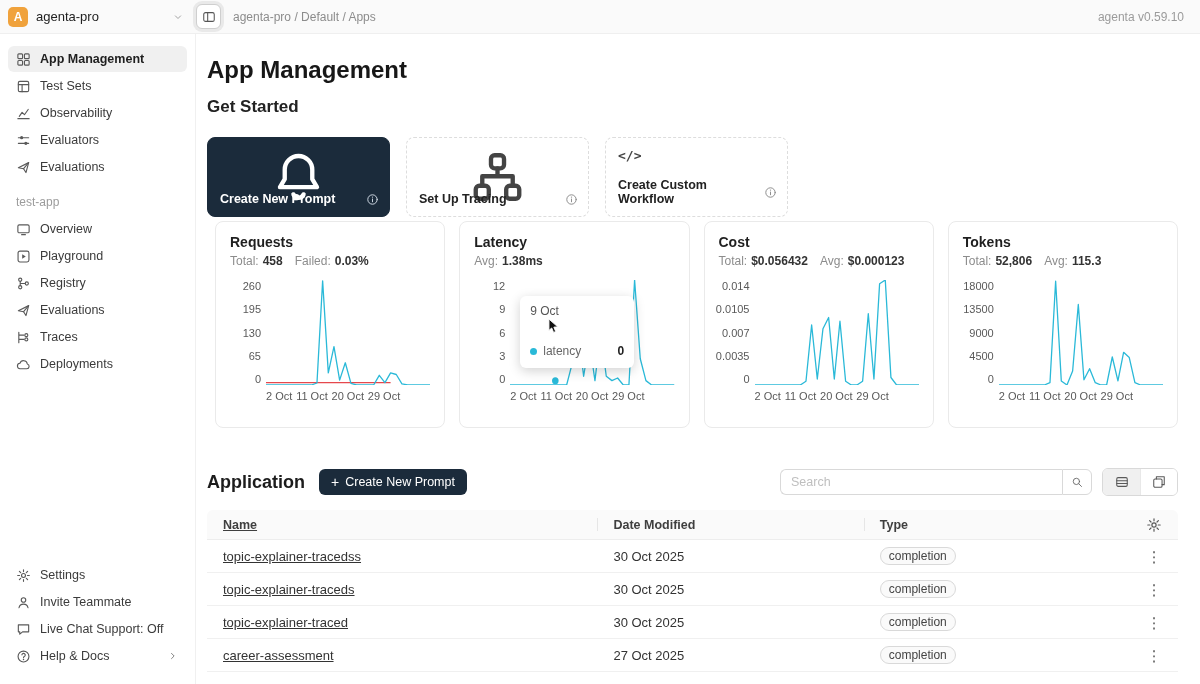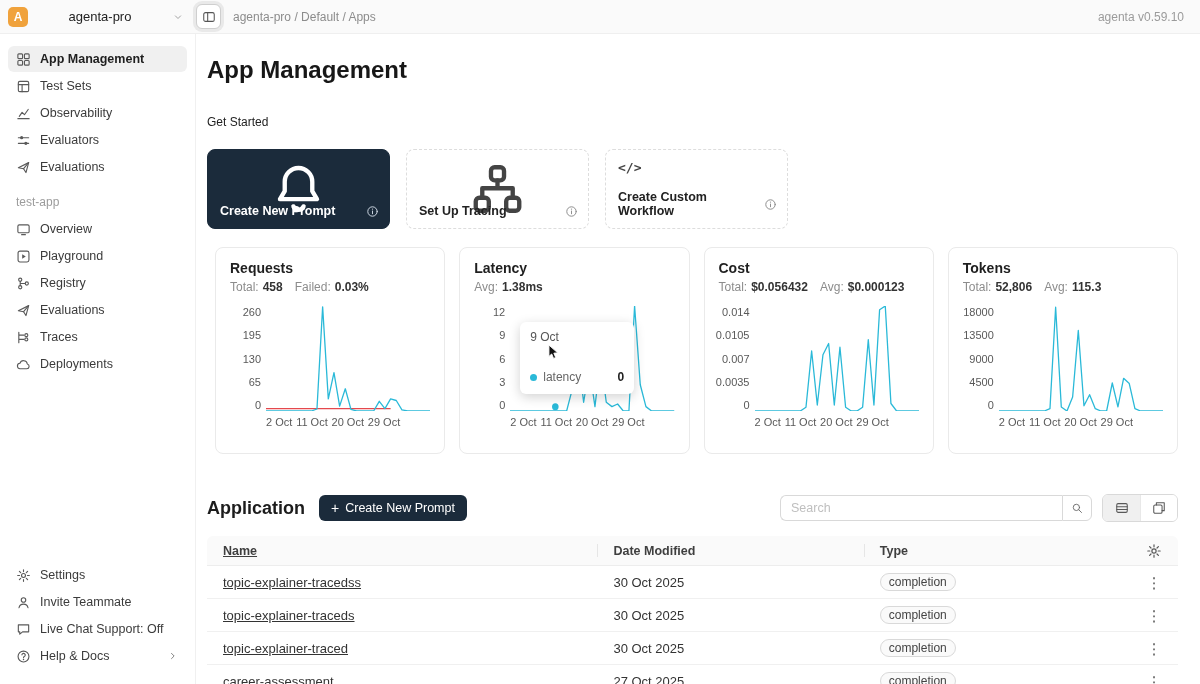--- a/index.html
+++ b/index.html
@@ -5,53 +5,53 @@
   *{margin:0;padding:0;box-sizing:border-box;}
   html,body{width:1200px;height:684px;overflow:hidden;}
   body{font-family:"Liberation Sans",sans-serif;background:#fff;color:#333;position:relative;font-size:13px;}
   .svgi{fill:none;stroke:currentColor;stroke-width:1.2;stroke-linecap:round;stroke-linejoin:round;width:100%;height:100%;display:block;}
   .svgi .f{fill:currentColor;stroke:none;}
 
   
   .topbar{position:absolute;top:0;left:0;right:0;height:34px;background:#fafafa;border-bottom:1px solid #efefef;display:flex;align-items:center;padding:0 16px 0 8px;gap:12px;z-index:6;}
   .ws{width:176px;display:flex;align-items:center;gap:8px;cursor:pointer;}
   .avatar{width:20px;height:20px;border-radius:5px;background:#f0a23c;color:#fff;font-size:12px;font-weight:700;display:flex;align-items:center;justify-content:center;flex:none;}
-  .ws-name{font-size:13px;color:#222;flex:1;text-align:center;}
+  .ws-name{font-size:13px;color:#222;flex:1;}
   .chev{width:12px;height:12px;color:#999;flex:none;}
   .toggle-btn{width:25px;height:25px;border-radius:6px;border:1px solid #cfcfcf;background:#fff;display:flex;align-items:center;justify-content:center;color:#555;box-shadow:0 0 0 3px #e9e9e9;cursor:pointer;padding:4px;}
   .crumb{font-size:12px;color:#8c8c8c;cursor:pointer;}
   .version{margin-left:auto;font-size:12px;color:#9b9b9b;}
 
   
   .sidebar{position:absolute;top:34px;left:0;bottom:0;width:196px;background:#fff;border-right:1px solid #f0f0f0;display:flex;flex-direction:column;padding:12px 8px 14px;}
   .side-item{height:26px;display:flex;align-items:center;gap:9px;padding:0 8px;border-radius:6px;font-size:12.5px;color:#3b3b3b;cursor:pointer;margin-bottom:1px;flex:none;}
   .side-item.active{background:#f0f0f0;font-weight:600;color:#1f1f1f;}
   .icn{width:15px;height:15px;color:#595959;flex:none;}
   .side-section{font-size:12px;color:#9c9c9c;margin:14px 8px 7px;}
   .side-bottom{margin-top:auto;}
   .arr{margin-left:auto;width:12px;height:12px;color:#777;}
 
   
   .main{position:absolute;top:34px;left:197px;right:0;bottom:0;padding:0 22px 0 10px;overflow:hidden;background:#fff;}
   .page-title{font-size:24px;font-weight:700;color:#171717;margin-top:22px;}
-  .section-title{font-size:12px;font-weight:400;color:#222;margin-top:31px;}
+  .section-title{font-size:17px;font-weight:700;color:#222;margin-top:13px;}
 
   .start-cards{display:flex;gap:16px;margin-top:20px;}
   .start-card{width:183px;height:80px;border-radius:8px;padding:10px 12px;position:relative;cursor:pointer;border:1px dashed #ddd;background:#fff;}
   .start-card.dark{background:#1b2b3b;border:1px solid #1b2b3b;color:#fff;}
   .s-icn{width:18px;height:18px;color:#444;}
   .start-card.dark .s-icn{color:#fff;}
   .code-glyph{font-family:"DejaVu Sans Mono",monospace;font-size:13px;font-weight:700;color:#444;}
   .start-row{position:absolute;left:12px;right:10px;bottom:10px;display:flex;align-items:center;justify-content:space-between;font-size:12.5px;font-weight:600;color:#222;}
   .start-card.dark .start-row{color:#fff;}
   .info-icn{width:13px;height:13px;color:#8c8c8c;cursor:pointer;flex:none;}
   .start-card.dark .info-icn{color:#cfd8e3;}
 
   
-  .metrics{display:flex;gap:14px;margin-top:18px;padding-left:8px;}
+  .metrics{display:flex;gap:14px;margin-top:4px;padding-left:8px;}
   .metric-card{flex:1;height:207px;border:1px solid #eaeaea;border-radius:8px;padding:12px 14px;position:relative;background:#fff;}
   .m-title{font-size:14px;font-weight:600;color:#1f1f1f;}
   .m-stats{margin-top:4px;font-size:12px;color:#8c8c8c;display:flex;gap:4px;align-items:baseline;}
   .m-stats .s-v{color:#333;font-weight:600;margin-right:8px;}
   .chart-wrap{display:flex;margin-top:12px;}
   .yticks{width:36px;height:105px;display:flex;flex-direction:column;justify-content:space-between;align-items:flex-end;font-size:11px;color:#595959;padding-right:5px;}
   .plot{flex:1;height:105px;}
   .plot svg{width:100%;height:105px;display:block;}
   .xticks{margin-left:36px;margin-top:5px;display:flex;justify-content:space-between;padding-right:15%;font-size:11px;color:#595959;}
   .chart-tooltip{position:absolute;left:60px;top:74px;width:114px;background:#fff;border-radius:6px;box-shadow:0 3px 12px rgba(0,0,0,.18);padding:8px 10px 10px;z-index:3;}

